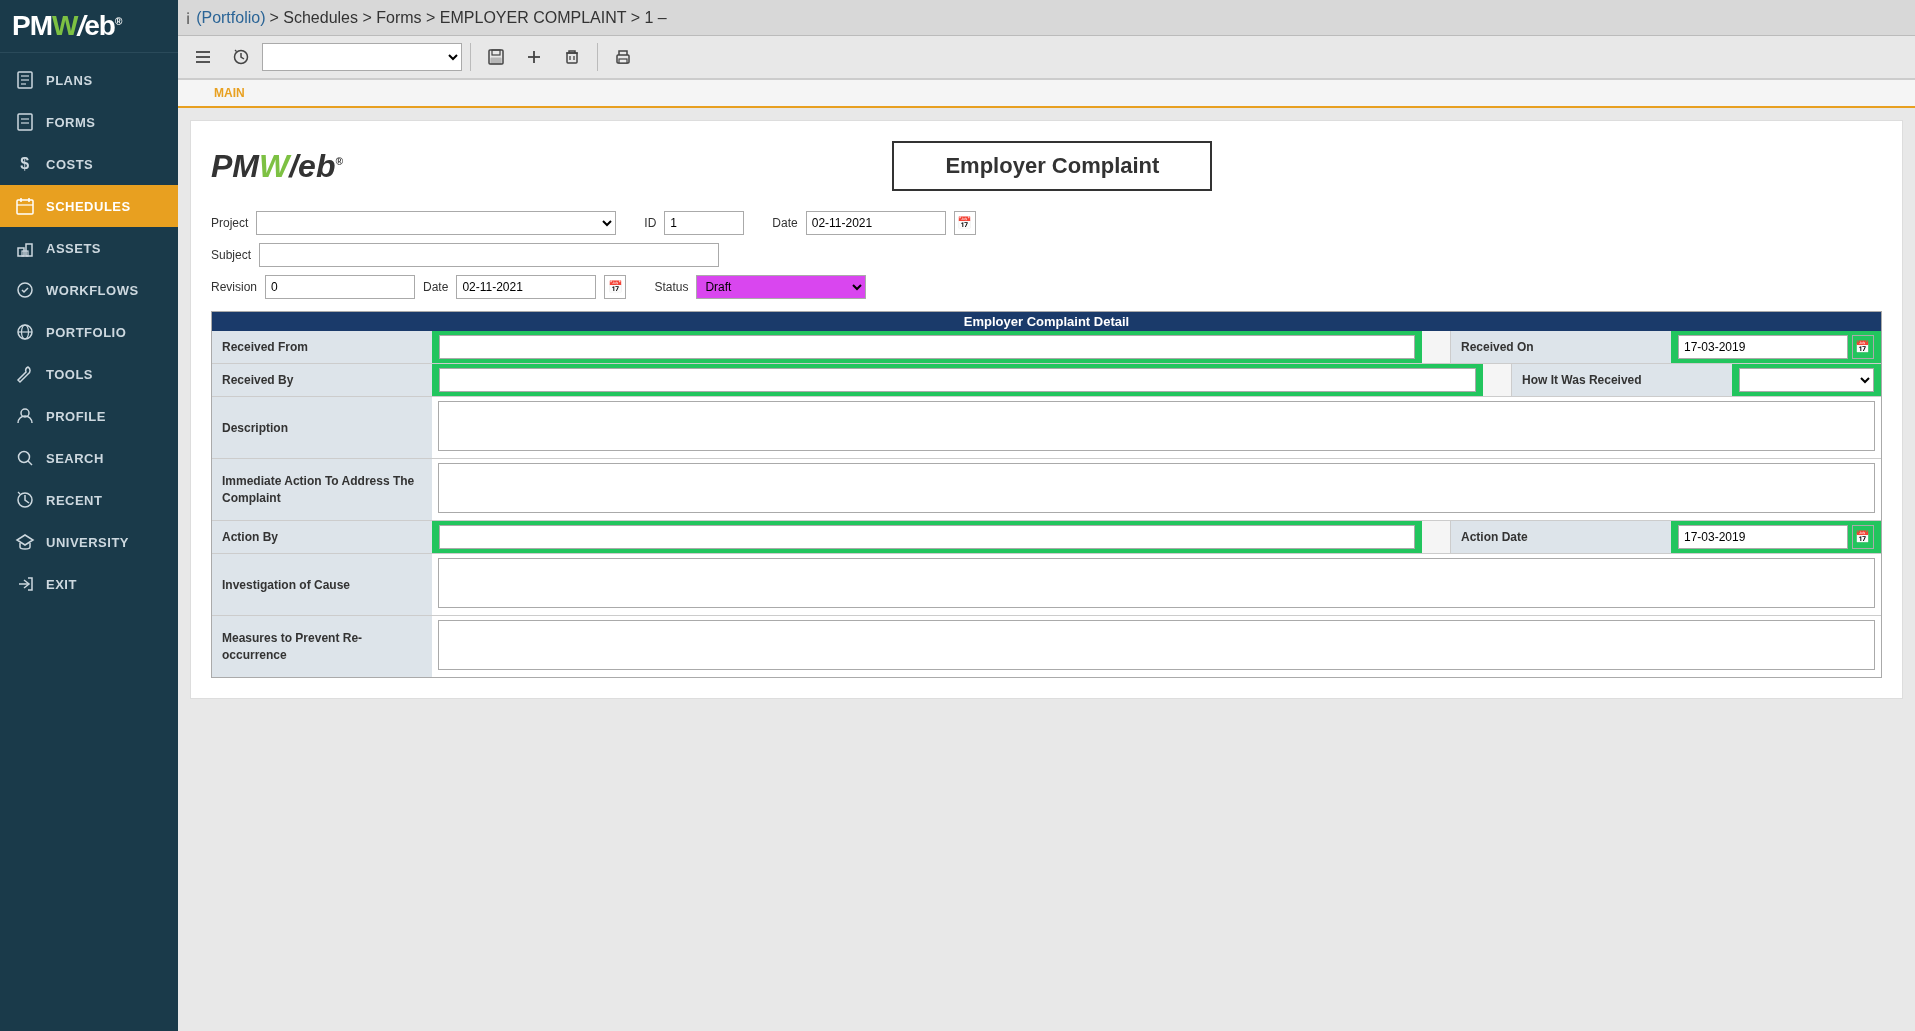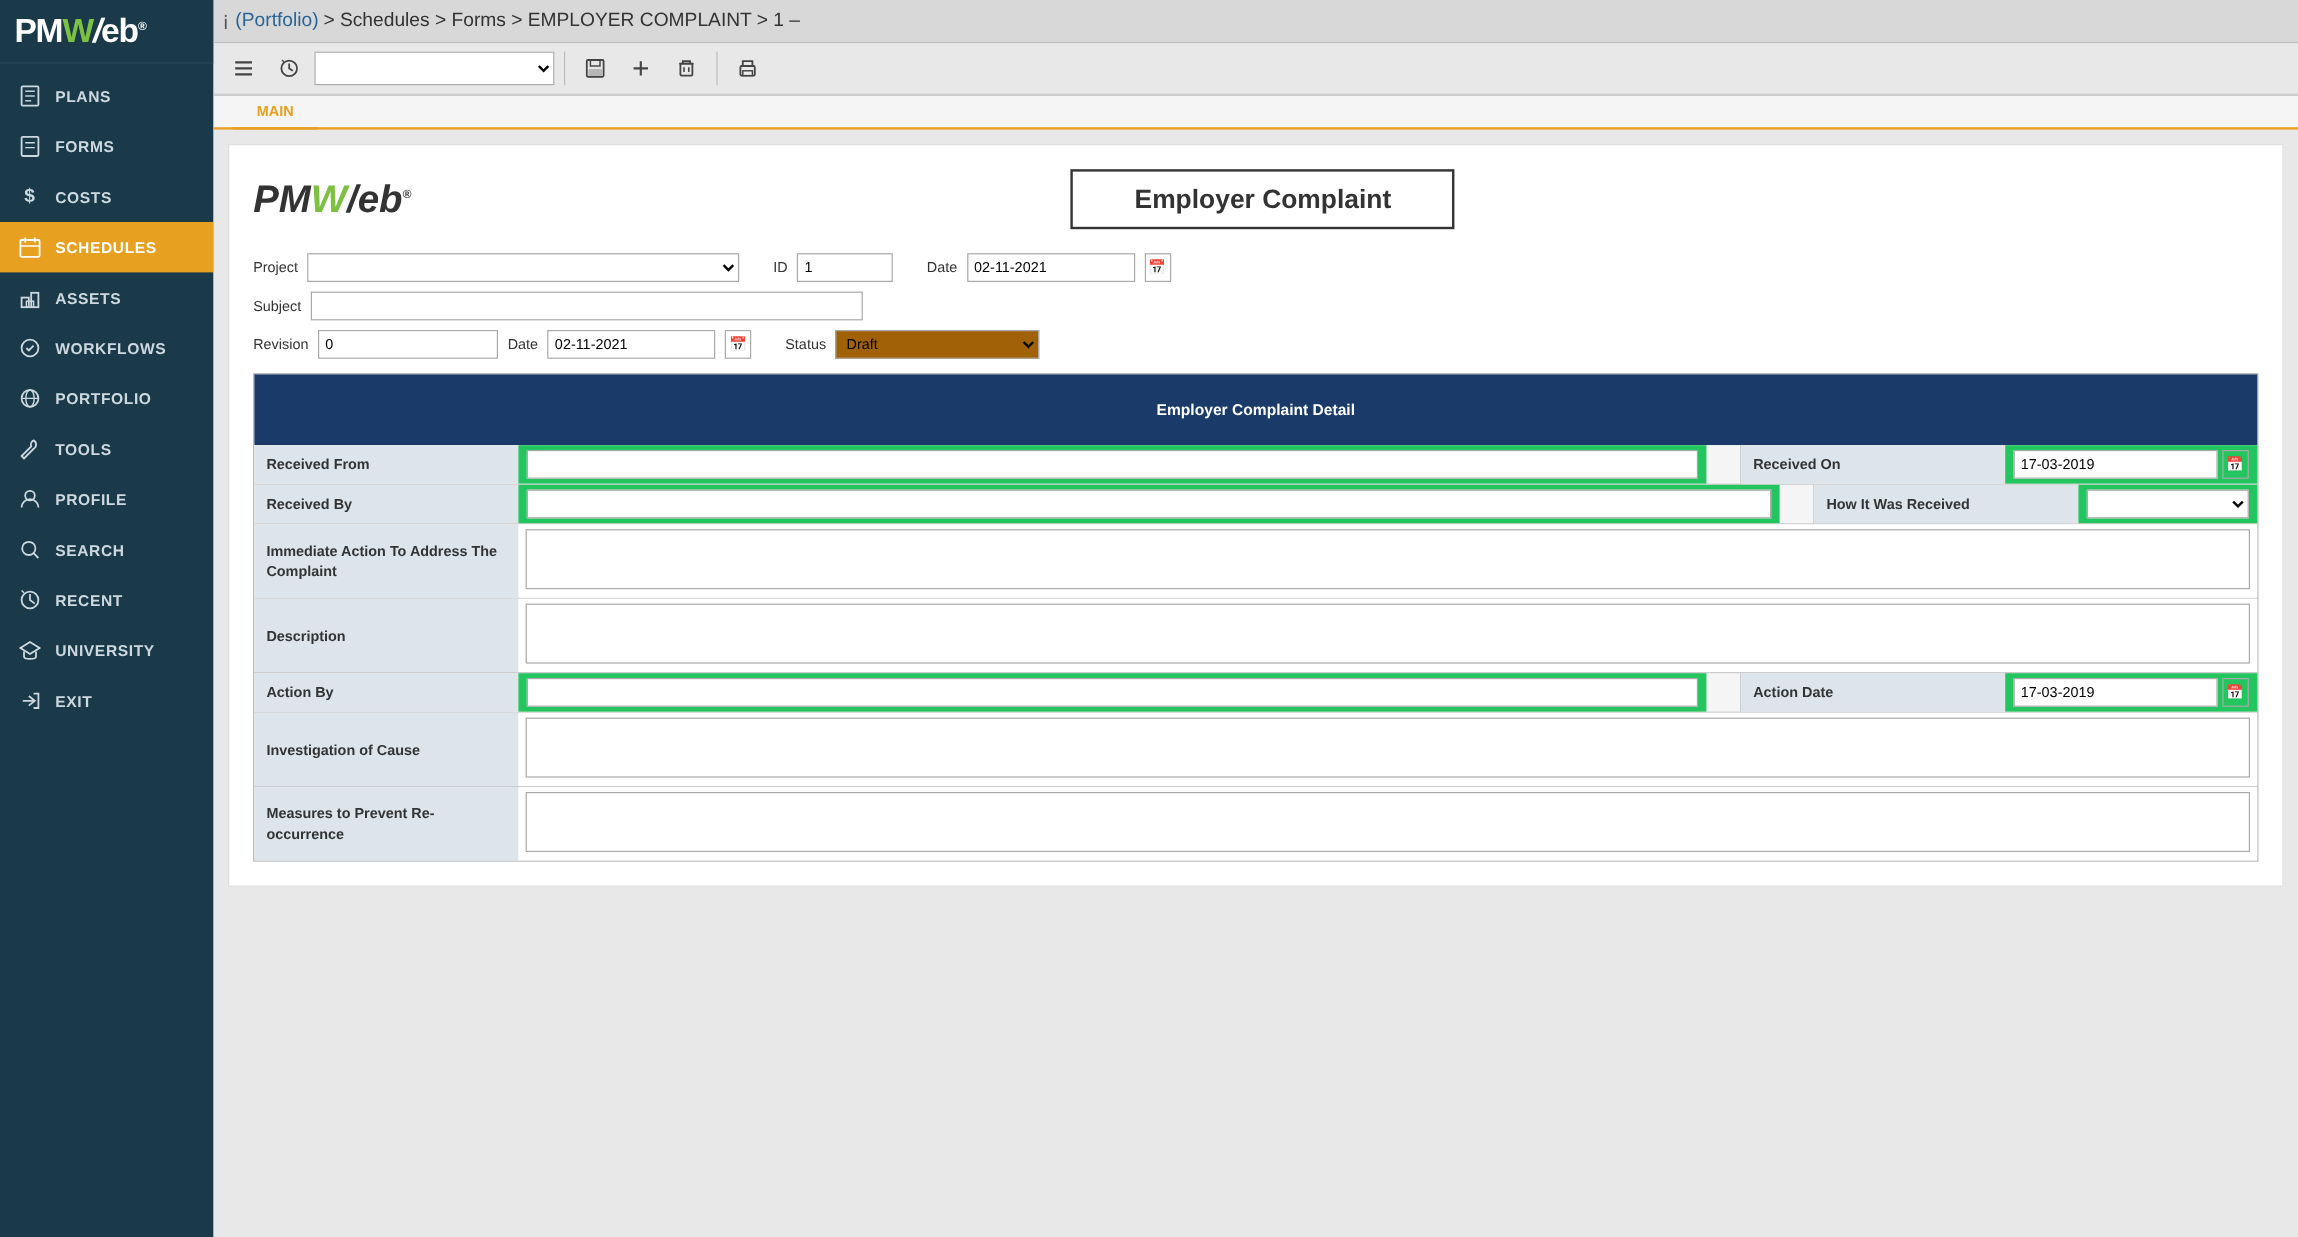--- a/index.html
+++ b/index.html
@@ -203,21 +203,21 @@
 
     
     .detail-section {
       margin-top: 12px;
       border: 1px solid #aaa;
     }
     .detail-header {
       background: #1a3a6a;
       color: #fff;
       text-align: center;
-      padding: 22px;
+      padding: 2px;
       font-size: 13px;
       font-weight: bold;
     }
     .detail-body { background: #f5f5f5; }
     .detail-label-cell {
       background: #dde4ea;
       padding: 6px 10px;
       font-size: 12px;
       color: #333;
       font-weight: bold;
@@ -277,21 +277,21 @@
       display: flex;
       border-bottom: 1px solid #ccc;
     }
 
     
     .status-select {
       border: 1px solid #aaa;
       height: 24px;
       padding: 2px 4px;
       font-size: 12px;
-      background: #a16207;
+      background: #d946ef;
       width: 170px;
     }
   </style>
 </head>
 <body>
 
 <div class="sidebar">
   <div class="sidebar-logo">
     <div class="logo-text">
       PM<span>W</span><span class="slash">/</span>eb<sup style="font-size:10px;">®</sup>
@@ -555,28 +555,28 @@
             </div>
             <div class="col-right">
               <div class="detail-label-cell">How It Was Received</div>
               <div class="detail-input-cell">
                 <select class="detail-input" style="width:120px;"></select>
               </div>
             </div>
           </div>
 
           <div class="full-row">
-            <div class="detail-label-cell" style="white-space:normal;line-height:1.4;">Immediate Action To Address The Complaint</div>
+            <div class="detail-label-cell">Description</div>
             <div class="textarea-cell">
               <textarea class="detail-textarea" style=""></textarea>
             </div>
           </div>
 
           <div class="full-row">
-            <div class="detail-label-cell">Description</div>
+            <div class="detail-label-cell" style="white-space:normal;line-height:1.4;">Immediate Action To Address The Complaint</div>
             <div class="textarea-cell">
               <textarea class="detail-textarea" style=""></textarea>
             </div>
           </div>
 
           <div class="two-col-row">
             <div class="col-left">
               <div class="detail-label-cell">Action By</div>
               <div class="detail-input-cell">
                 <input class="detail-input" type="text" style="">

